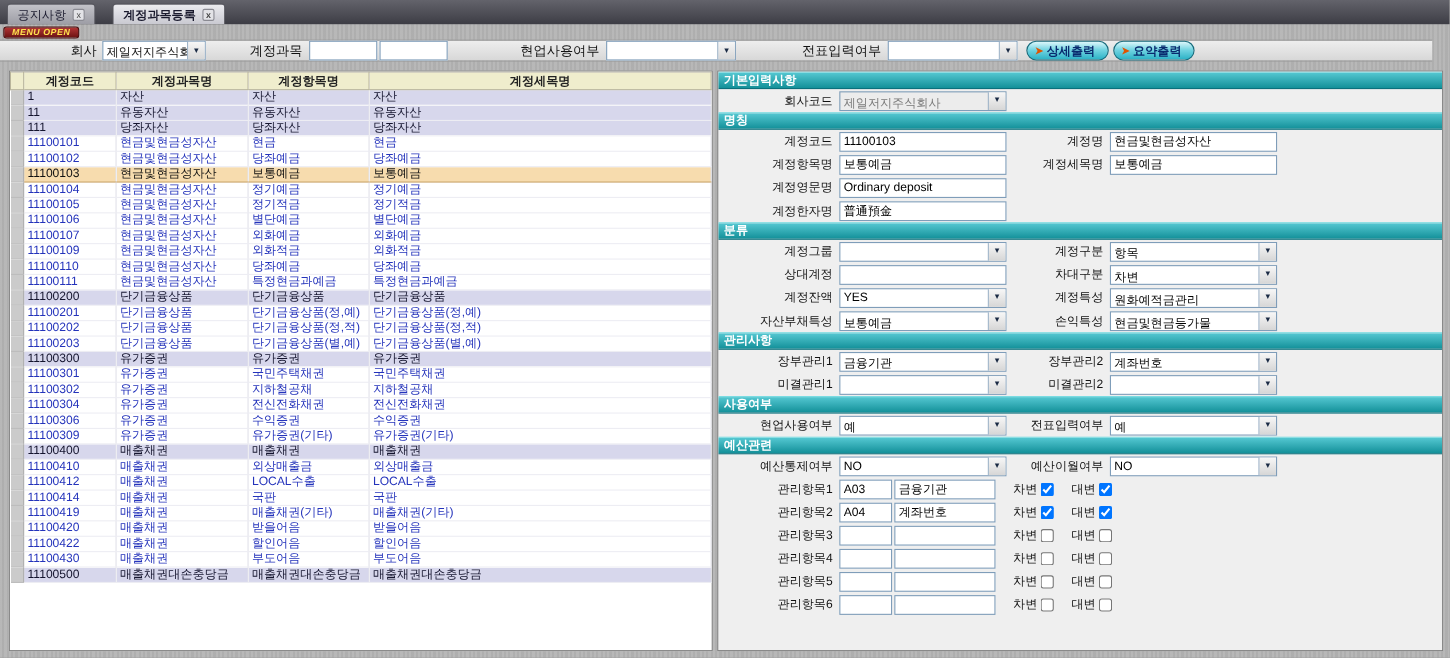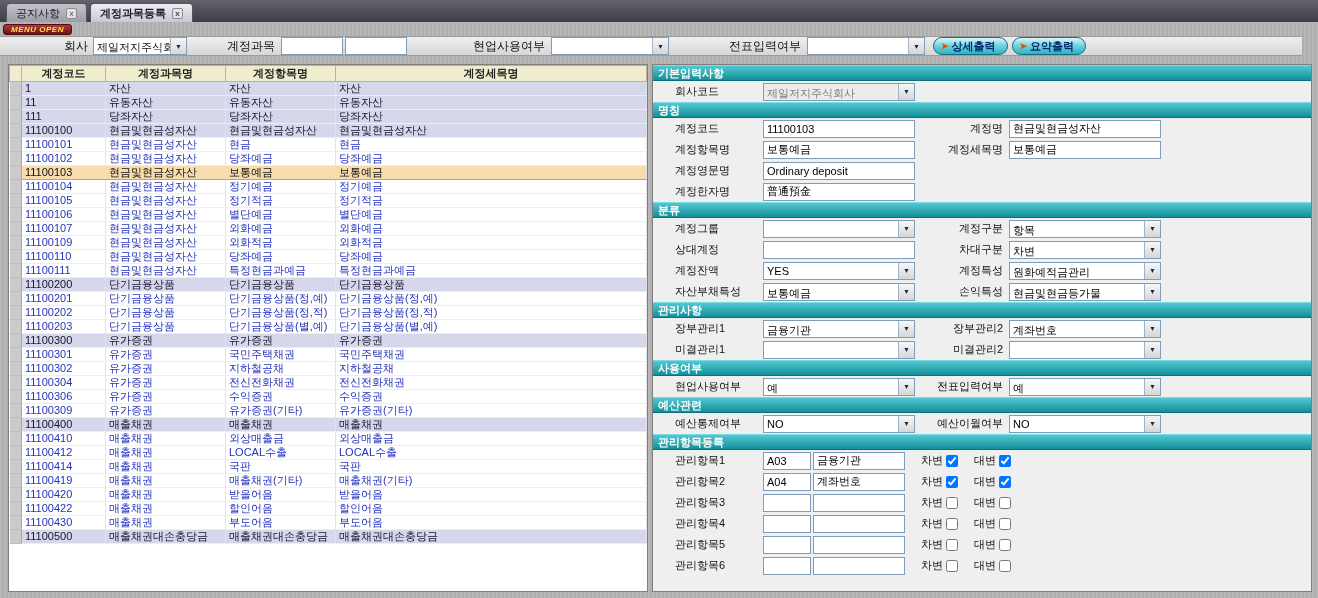--- a/index.html
+++ b/index.html
@@ -3,21 +3,21 @@
 <meta charset="utf-8">
 <style>
   *{box-sizing:border-box;margin:0;padding:0}
   html,body{width:1318px;height:598px}
   body{font-family:"Liberation Sans","DejaVu Sans",sans-serif;background:#9a9a9a;}
   .screen{position:relative;width:1318px;height:598px;overflow:hidden;
     background:#b4b4b4;
     background-image:repeating-linear-gradient(90deg,rgba(255,255,255,.05) 0 2px,rgba(0,0,0,.03) 2px 4px);}
   
   .tabbar{position:absolute;top:0;left:0;right:0;height:22px;
-    background:linear-gradient(#63636b,#3d3d45);display:flex;align-items:flex-end;padding-left:6px;}
+    background:linear-gradient(#63636b,#3d3d45);display:flex;align-items:flex-end;padding-left:6px;gap:12px;}
   .tab{height:19px;display:flex;align-items:center;gap:6px;padding:0 9px;font-size:11px;color:#1a1a2e;
     background:linear-gradient(#c3c3c9,#9d9da5);border:1px solid #55555d;border-bottom:none;
     border-radius:4px 4px 0 0;margin-right:3px;cursor:default;}
   .tab.active{background:linear-gradient(#ececf0,#c9c9d1);font-weight:bold;}
   .tab-close{width:11px;height:11px;border:1px solid #8a8a92;background:#e3e3e7;color:#444;
     font-size:8px;line-height:9px;text-align:center;border-radius:2px;}
   
   .menu-open{position:absolute;top:24px;left:3px;height:11px;padding:0 7px;
     background:linear-gradient(#b23535,#6d1414);border:1px solid #4c0e0e;border-radius:3px;
     color:#ffe14d;font-size:8px;font-weight:bold;font-style:italic;line-height:9px;letter-spacing:.5px;}
@@ -51,21 +51,21 @@
   tr.group td{background:#d7d7ec;color:#14142e;}
   tr.group td.gutter{background:#cbcbcb;}
   tr.selected td{background:#f7dcae;color:#101010;border-bottom:1px solid #caa56b;}
   tr.selected td.gutter{background:#cbcbcb;}
   
   .right-panel{position:absolute;top:64px;left:652px;width:660px;bottom:6px;background:#efefef;
     border:1px solid #7e7e7e;overflow:hidden;font-size:11px;}
   .secbar{height:16px;background:linear-gradient(#54c7d1,#139099);border-top:1px solid #7adbe2;
     border-bottom:1px solid #0b707c;color:#fff;font-weight:bold;font-size:11px;line-height:14px;padding-left:5px;}
   .prow{display:flex;align-items:center;height:21px;padding-left:22px;}
-  .plabel{width:88px;padding-right:6px;color:#111;white-space:nowrap;}
+  .plabel{width:88px;text-align:right;padding-right:6px;color:#111;white-space:nowrap;}
   .plabel2{width:94px;text-align:right;padding-right:6px;color:#111;white-space:nowrap;}
   .pfield{width:152px;}
   .pfield .tbox,.pfield.combo,.pfield .combo{width:152px;}
   .tbox.code{width:48px;margin-right:2px;}
   .tbox.name{width:92px;}
   .cb-label{margin-left:16px;margin-right:3px;color:#111;}
   .cb-label + input[type=checkbox]{width:12px;height:12px;}
   .item-row .cb-label:first-of-type{margin-left:20px;}
 </style>
 </head>
@@ -148,27 +148,20 @@
             <td>유동자산</td>
             <td>유동자산</td>
           </tr>
           <tr class="group">
             <td class="gutter"></td>
             <td>111</td>
             <td>당좌자산</td>
             <td>당좌자산</td>
             <td>당좌자산</td>
           </tr>
-          <tr class="group">
-            <td class="gutter"></td>
-            <td>11100100</td>
-            <td>현금및현금성자산</td>
-            <td>현금및현금성자산</td>
-            <td>현금및현금성자산</td>
-          </tr>
           <tr class="normal">
             <td class="gutter"></td>
             <td>11100101</td>
             <td>현금및현금성자산</td>
             <td>현금</td>
             <td>현금</td>
           </tr>
           <tr class="normal">
             <td class="gutter"></td>
             <td>11100102</td>
@@ -496,21 +489,20 @@
         <span class="txt">NO</span>
         <span class="btn">▼</span>
       </div>
       <span class="plabel2">예산이월여부</span>
       <div class="combo pfield">
         <span class="txt">NO</span>
         <span class="btn">▼</span>
       </div>
     </div>
 
-    <div class="secbar">관리항목등록</div>
     <div>
         <div class="prow item-row">
           <span class="plabel">관리항목1</span>
           <input class="tbox code" value="A03" style="">
           <input class="tbox name" value="금융기관" style="">
           <span class="cb-label">차변</span>
           <input type="checkbox" checked="" style="">
           <span class="cb-label">대변</span>
           <input type="checkbox" checked="" style="">
         </div>

